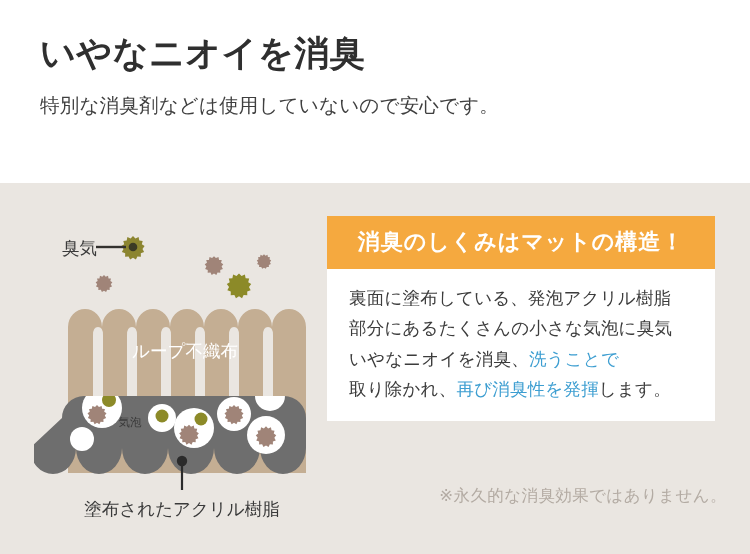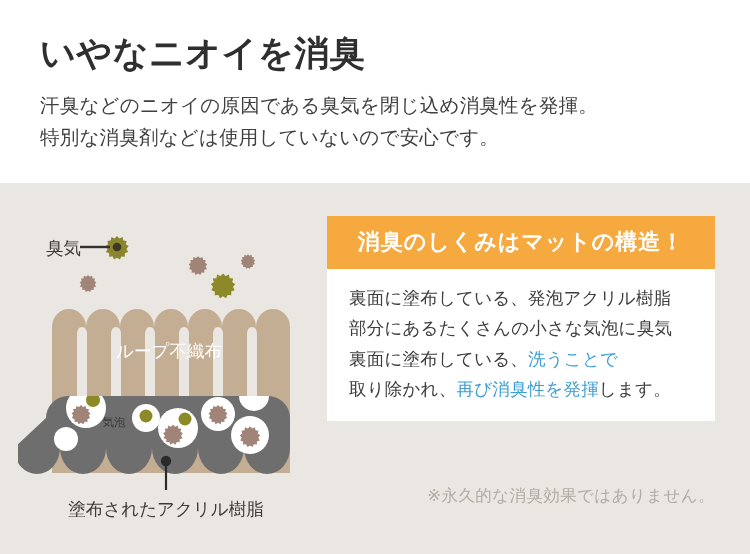--- a/index.html
+++ b/index.html
@@ -54,21 +54,21 @@
     position: absolute;
     left: 0; top: 183px;
     width: 750px;
     height: 371px;
     background: #eae6e1;
   }
 
   
   .diagram {
     position: absolute;
-    left: 18px; top: 40px;
+    left: 34px; top: 40px;
     width: 300px; height: 300px;
   }
   .diagram svg { display: block; }
 
   
   .card {
     position: absolute;
     left: 327px; top: 33px;
     width: 388px;
     background: #ffffff;
@@ -87,41 +87,40 @@
     font-size: 17.5px;
     line-height: 1.74;
     color: #3c3c3c;
     letter-spacing: 0.2px;
   }
   .card-body p { margin: 0; }
   .hl { color: #3d9ed1; }
 
   .footnote {
     position: absolute;
-    left: 0; top: 302px;
+    left: 12px; top: 302px;
     width: 715px;
     text-align: right;
     font-size: 16.5px;
     color: #b3aba3;
     letter-spacing: 0.4px;
   }
 
   
   .lbl {
     font-family: "Liberation Sans", "DejaVu Sans", sans-serif;
   }
 </style>
 </head>
 <body>
 
 <div class="page">
 
   <div class="header">
     <h1 class="headline">いやなニオイを消臭</h1>
-    <p class="subline">汗臭などのニオイの原因である臭気を閉じ込め消臭性を発揮。</p>
     <p class="subline">特別な消臭剤などは使用していないので安心です。</p>
   </div>
 
   <div class="panel">
 
     <div class="diagram">
       <svg width="300" height="300" viewBox="0 0 300 300" xmlns="http://www.w3.org/2000/svg">
         <defs>
 
           <g id="spike">
@@ -249,21 +248,21 @@
         <text class="lbl" x="96" y="203" font-size="11.5" fill="#3a3a3a" text-anchor="middle">気泡</text>
         <text class="lbl" x="148" y="292" font-size="17.5" fill="#3a3a3a" text-anchor="middle">塗布されたアクリル樹脂</text>
       </svg>
     </div>
 
     <div class="card">
       <div class="card-banner">消臭のしくみはマットの構造！</div>
       <div class="card-body">
         <p>裏面に塗布している、発泡アクリル樹脂</p>
         <p>部分にあるたくさんの小さな気泡に臭気</p>
-        <p><span>裏面に塗布している、</span><span class="hl">洗うことで</span></p>
+        <p><span>いやなニオイを消臭、</span><span class="hl">洗うことで</span></p>
         <p><span>取り除かれ、</span><span class="hl">再び消臭性を発揮</span><span>します。</span></p>
       </div>
     </div>
 
     <div class="footnote">※永久的な消臭効果ではありません。</div>
 
   </div>
 </div>
 
 </body></html>

